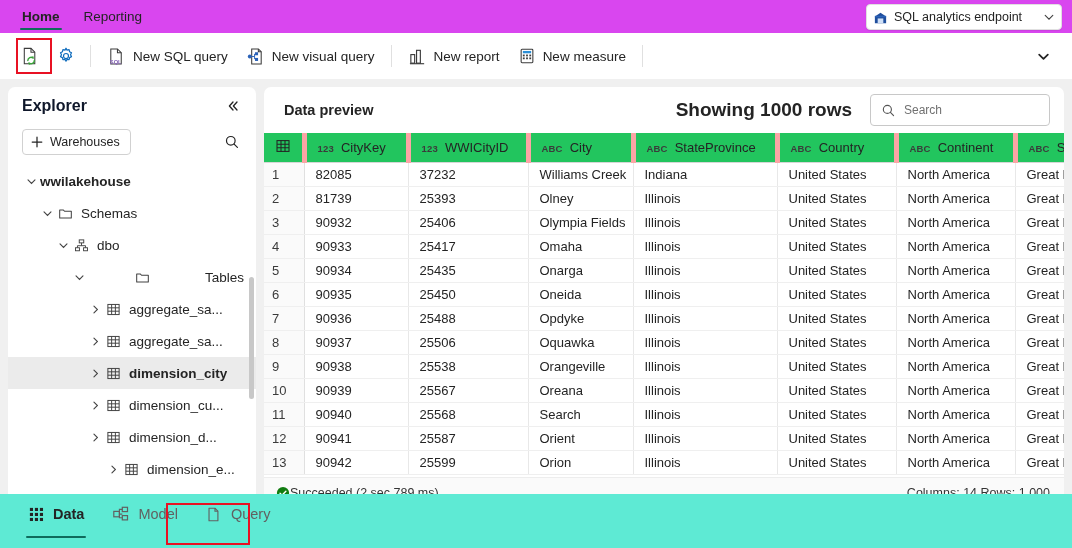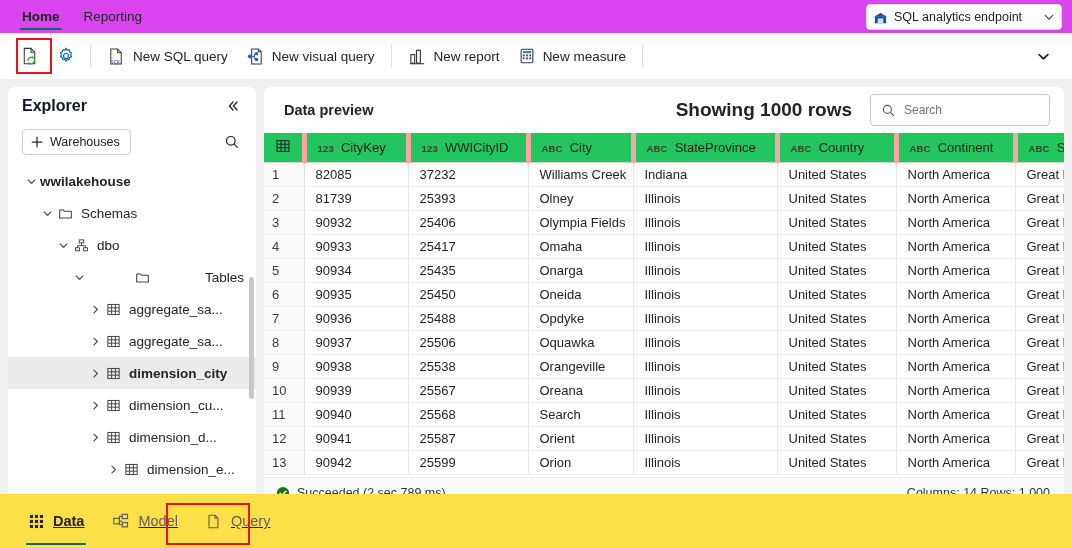--- a/index.html
+++ b/index.html
@@ -235,31 +235,30 @@
 
   
   .preview-status {
     position: absolute; left: 0; right: 0; bottom: 0; height: 30px;
     background: #fafafa;
     border-top: 1px solid #ededed;
     display: flex; align-items: center;
     padding: 0 14px 0 12px;
     font-size: 12.5px; color: #333;
   }
-  .status-left { display: flex; align-items: flex-end; gap: 7px; }
+  .status-left { display: flex; align-items: flex-end; }
   .status-right { margin-left: auto; color: #333; }
 
   
   .viewbar {
     position: absolute; bottom: 0; left: 0; width: 1072px; height: 54px;
-    background: #fde047;
-    display: flex; align-items: center;
+    background: #5eead4;
+    display: flex; 
     padding-left: 16px;
     gap: 4px;
-    text-decoration: underline;
   }
   .view-btn {
     position: relative;
     display: flex; align-items: center; gap: 8px;
     height: 40px; padding: 0 12px;
     font-size: 14.5px; cursor: pointer;
     color: #616161;
     border-radius: 4px;
   }
   .view-btn.active { color: #242424; font-weight: bold; }

